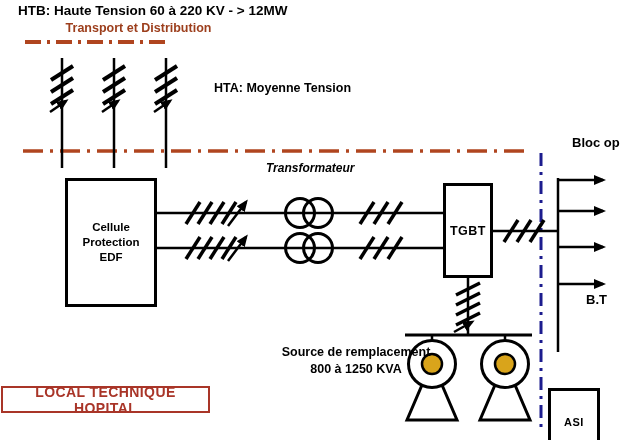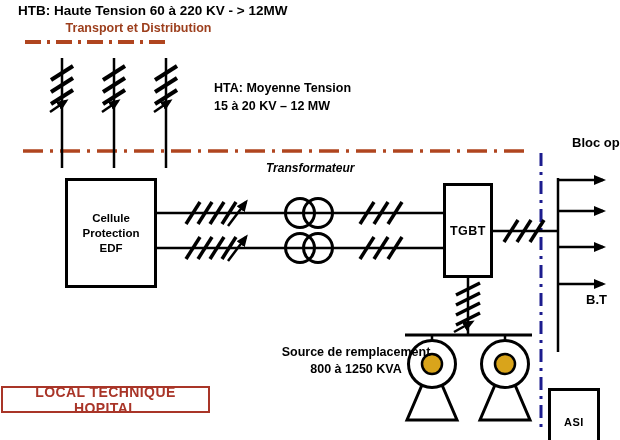--- a/index.html
+++ b/index.html
@@ -23,21 +23,21 @@
     display:flex;flex-direction:column;align-items:center;justify-content:center;
     text-align:center;
   }
   #htb-title{left:2px;top:3px;font-size:13.5px;}
   #transport-subtitle{left:40px;top:21px;width:165px;text-align:center;font-size:12.5px;}
   #hta-label{left:198px;top:79px;font-size:12.5px;line-height:18px;}
   #transformer-label{left:250px;top:160px;font-size:12px;line-height:17px;font-style:italic;}
   #bloc-op-label{left:556px;top:135px;font-size:13px;}
   #bt-label{left:570px;top:292px;font-size:13px;}
   #source-label{left:248px;top:344px;width:184px;text-align:center;font-size:12.5px;line-height:17px;}
-  #cellule-box{left:65px;top:178px;width:92px;height:110px;font-size:11.5px;line-height:15px;}
+  #cellule-box{left:65px;top:178px;width:92px;height:129px;font-size:11.5px;line-height:15px;}
   #tgbt-box{left:443px;top:183px;width:50px;height:95px;font-size:12.5px;letter-spacing:0.5px;}
   #asi-box{left:548px;top:352px;width:52px;height:68px;font-size:11px;letter-spacing:0.5px;margin-top:36px;}
   #footer-box{
     left:1px;top:386px;width:209px;height:27px;border:2.5px solid var(--c-footer);
     color:var(--c-footer);font-size:14px;letter-spacing:0.4px;background:transparent;
   }
   
   .red{stroke:var(--c-red);}
   .blue{stroke:var(--c-blue);}
   .yellow{fill:var(--c-yellow);stroke:#000;}
@@ -147,21 +147,20 @@
     <circle class="yellow" cx="505" cy="364" r="10" stroke-width="2.5"></circle>
   </g>
 </svg>
 
 <div id="htb-title" class="label">HTB: Haute Tension 60 à 220 KV - &gt; 12MW</div>
 
 <div id="transport-subtitle" class="label red-text">Transport et Distribution</div>
 
 <div id="hta-label" class="label">
   <div>HTA: Moyenne Tension</div>
-  <div>15 à 20 KV – 12 MW</div>
 </div>
 
 <div id="transformer-label" class="label">
   <div>Transformateur</div>
 </div>
 
 <div id="bloc-op-label" class="label">Bloc op.</div>
 
 <div id="bt-label" class="label">B.T</div>
 

